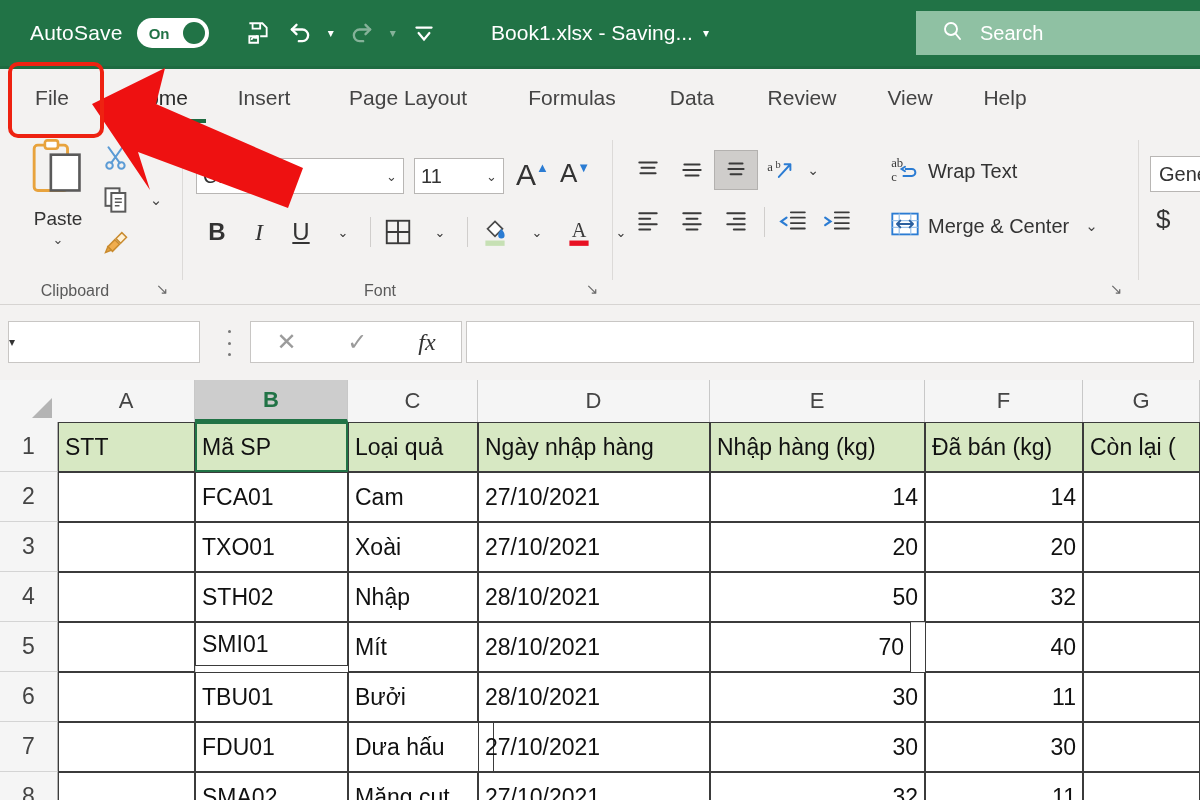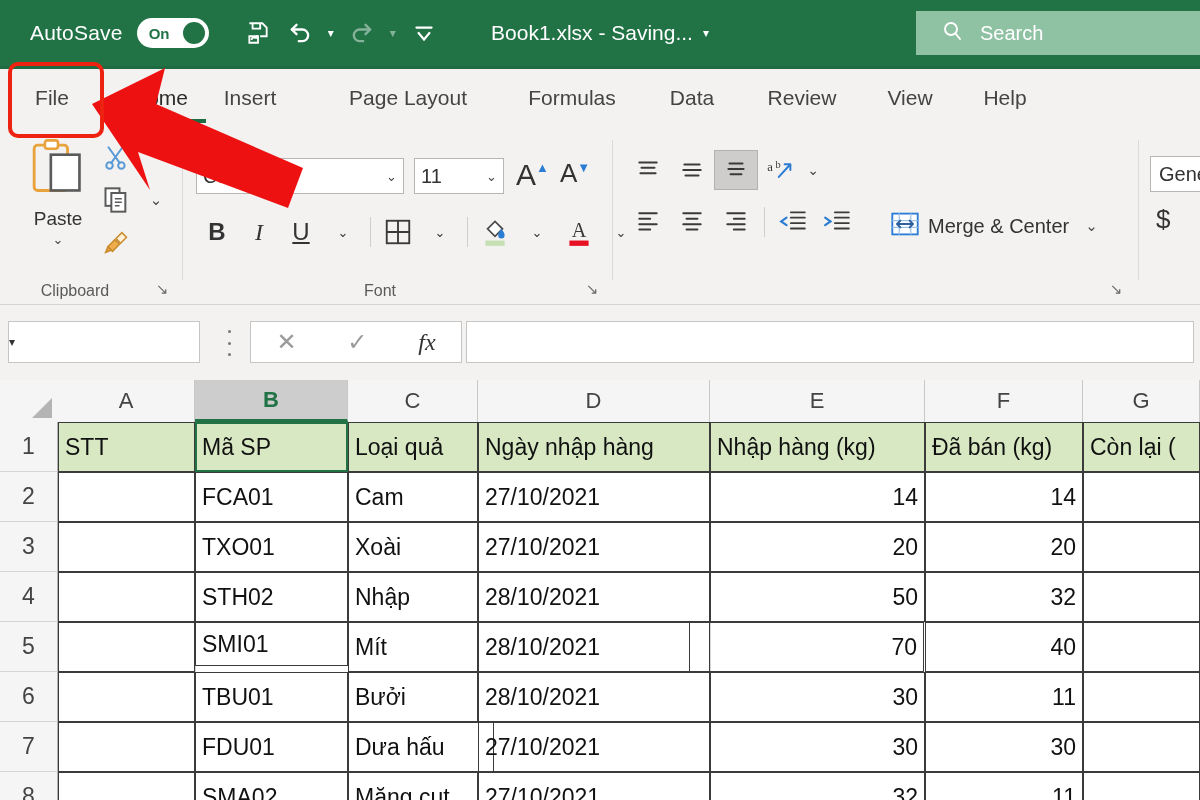--- a/index.html
+++ b/index.html
@@ -255,21 +255,21 @@
   </div>
 
   <div class="tabbar">
     <div class="green-rule"></div>
   <div class="tab" style="left: 14px; width: 76px;">
         <span>File</span>
       </div>
       <div class="tab active" style="left: 108px; width: 104px;">
         <span>Home</span>
       </div>
-      <div class="tab" style="left: 204px; width: 92px;">
+      <div class="tab" style="left: 218px; width: 92px;">
         <span>Insert</span>
       </div>
       <div class="tab" style="left: 506px; width: 132px;">
         <span>Formulas</span>
       </div>
       <div class="tab" style="left: 322px; width: 172px;">
         <span>Page Layout</span>
       </div>
       <div class="tab" style="left: 650px; width: 84px;">
         <span>Data</span>
@@ -426,20 +426,31 @@
         </svg>
       </div>
       <div class="abtn">
         <svg width="28" height="26" viewBox="0 0 26 24" stroke="#3a3a3a" stroke-width="1.7" stroke-linecap="round" fill="none">
           <path d="M11 5h13M11 10h13M11 15h13M11 20h13" transform="translate(0,-2)"></path>
           <path d="M2 8l5 3.5L2 15" stroke="#2b7cd3" stroke-width="2"></path>
         </svg>
       </div>
     </div>
 
+    <div class="wrapbtn" style="left:890px;top:24px;">
+      <span>
+        <svg width="30" height="30" viewBox="0 0 26 26">
+          <text x="1" y="11" font-size="11" fill="#3a3a3a" font-family="Liberation Serif, serif">ab</text>
+          <text x="1" y="23" font-size="11" fill="#3a3a3a" font-family="Liberation Serif, serif">c</text>
+          <path d="M11 19h8a3 3 0 0 0 0-6h-6" fill="none" stroke="#2b7cd3" stroke-width="1.7"></path>
+          <path d="M13 11l-3 2 3 2" fill="none" stroke="#2b7cd3" stroke-width="1.7" stroke-linecap="round"></path>
+        </svg>
+      </span>
+      <span class="wb-text">Wrap Text</span>
+    </div>
 
     <div class="wrapbtn" style="left:890px;top:80px;">
       <span>
         <svg width="30" height="28" viewBox="0 0 26 24">
           <rect x="2" y="3" width="22" height="18" fill="#ffffff" stroke="#2b7cd3" stroke-width="1.6"></rect>
           <path d="M2 9h22M2 15h22M8 3v18M18 3v18" stroke="#9cc3ea" stroke-width="1.1"></path>
           <path d="M6 12h14M6 12l3-3M6 12l3 3M20 12l-3-3M20 12l-3 3" stroke="#2b5f9e" stroke-width="1.6" fill="none" stroke-linecap="round"></path>
         </svg>
       </span>
       <span class="wb-text">Merge &amp; Center</span>
@@ -602,21 +613,21 @@
         </div>
         <div class="cell bordered" style="left: 195px; width: 153px; top: 242px; height: 44px;">
           <span>SMI01</span>
         </div>
         <div class="cell bordered" style="left: 348px; width: 130px; top: 242px; height: 50px;">
           <span>Mít</span>
         </div>
         <div class="cell bordered" style="left: 478px; width: 232px; top: 242px; height: 50px;">
           <span>28/10/2021</span>
         </div>
-        <div class="cell num bordered" style="left: 689px; width: 235px; top: 242px; height: 50px;">
+        <div class="cell num bordered" style="left: 710px; width: 201px; top: 242px; height: 50px;">
           <span>70</span>
         </div>
         <div class="cell num bordered" style="left: 925px; width: 158px; top: 242px; height: 50px;">
           <span>40</span>
         </div>
         <div class="cell bordered" style="left: 1083px; width: 117px; top: 242px; height: 50px;">
           <span></span>
         </div>
         <div class="cell bordered" style="left: 58px; width: 137px; top: 292px; height: 50px;">
           <span></span>

